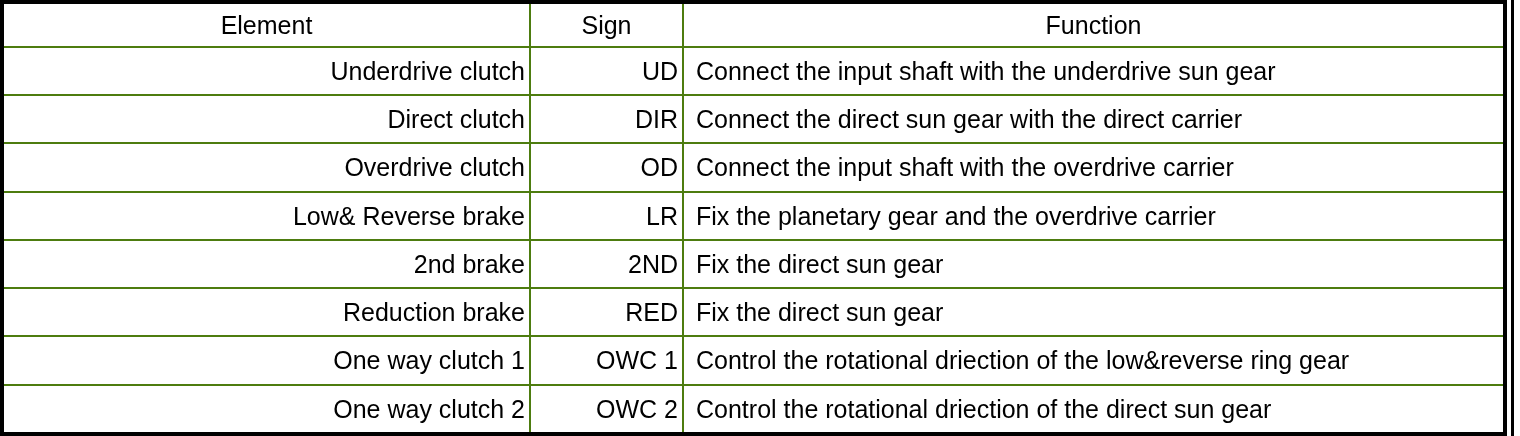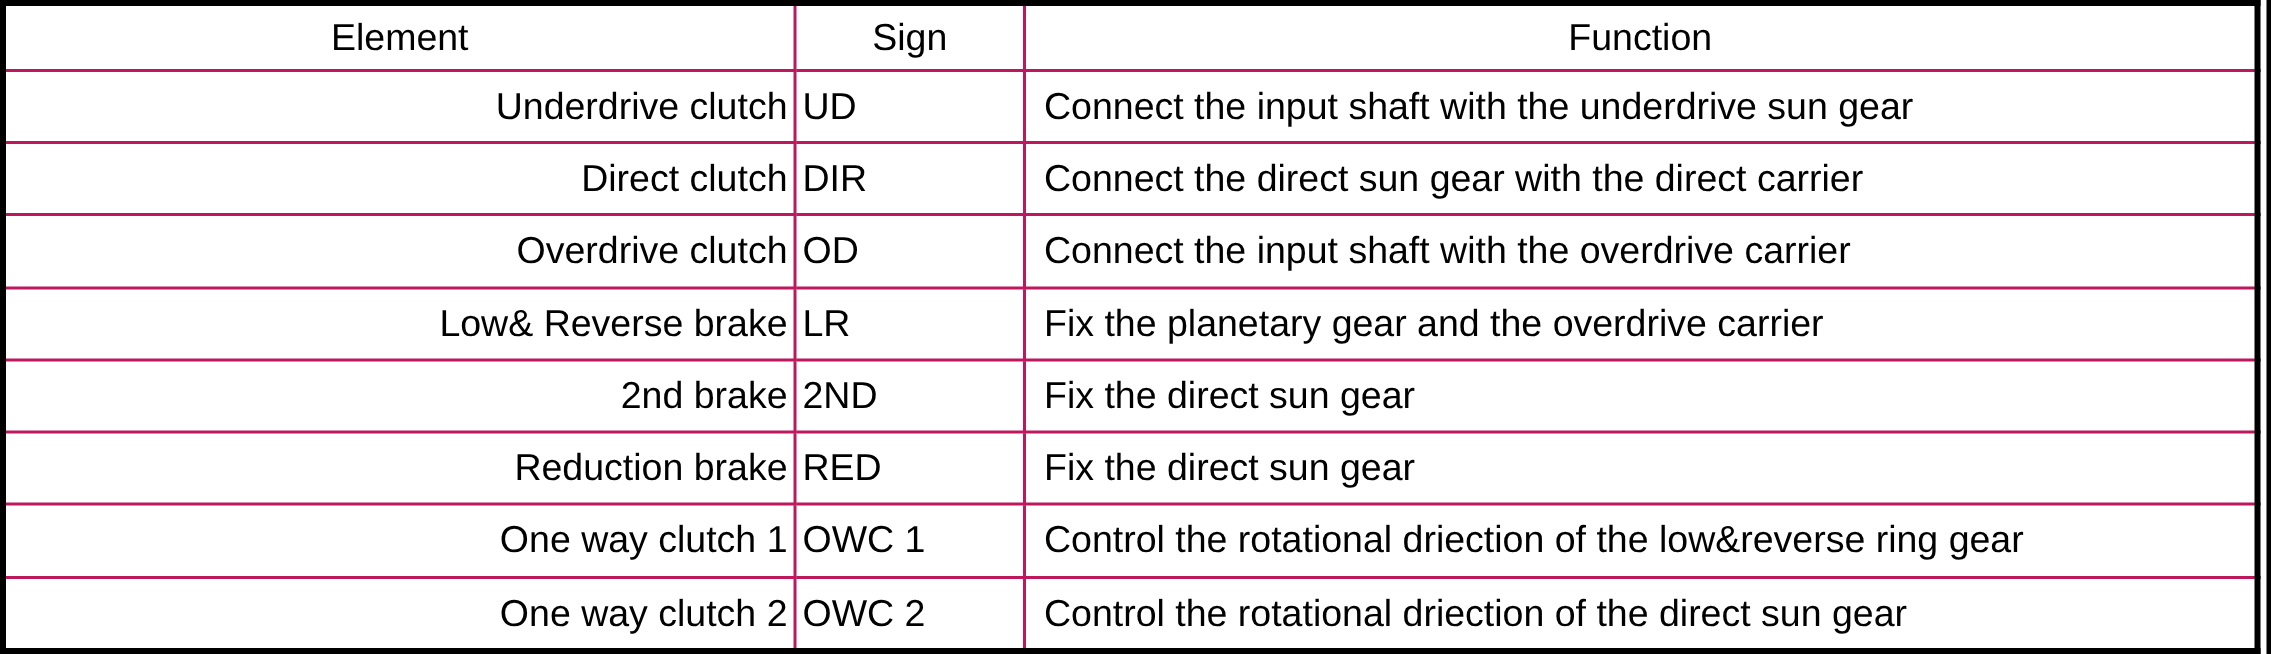--- a/index.html
+++ b/index.html
@@ -50,38 +50,38 @@
     border: 4px solid #000000;
     background: #ffffff;
   }
 
   table.elements-table col.col-element  { width: 528px; }
   table.elements-table col.col-sign     { width: 153px; }
   table.elements-table col.col-function { width: 822px; }
 
   table.elements-table th,
   table.elements-table td {
-    border: 2px solid #be185d;
+    border: 2px solid #4d7c0f;
     padding: 0 4px;
     font-size: 25px;
     line-height: 1.05;
     font-weight: 400;
     height: 42px;
     vertical-align: middle;
     white-space: nowrap;
     overflow: hidden;
   }
 
   table.elements-table thead th {
     text-align: center;
     font-weight: 400;
   }
 
   table.elements-table td.cell-element  { text-align: right; }
-  table.elements-table td.cell-sign     { text-align: left; }
+  table.elements-table td.cell-sign     { text-align: right; }
   table.elements-table td.cell-function { text-align: left; padding-left: 12px; }
 </style>
 </head>
 <body>
 
 <div id="page">
 
   <div id="page-edge-rule"></div>
 
   <div id="table-wrap">

